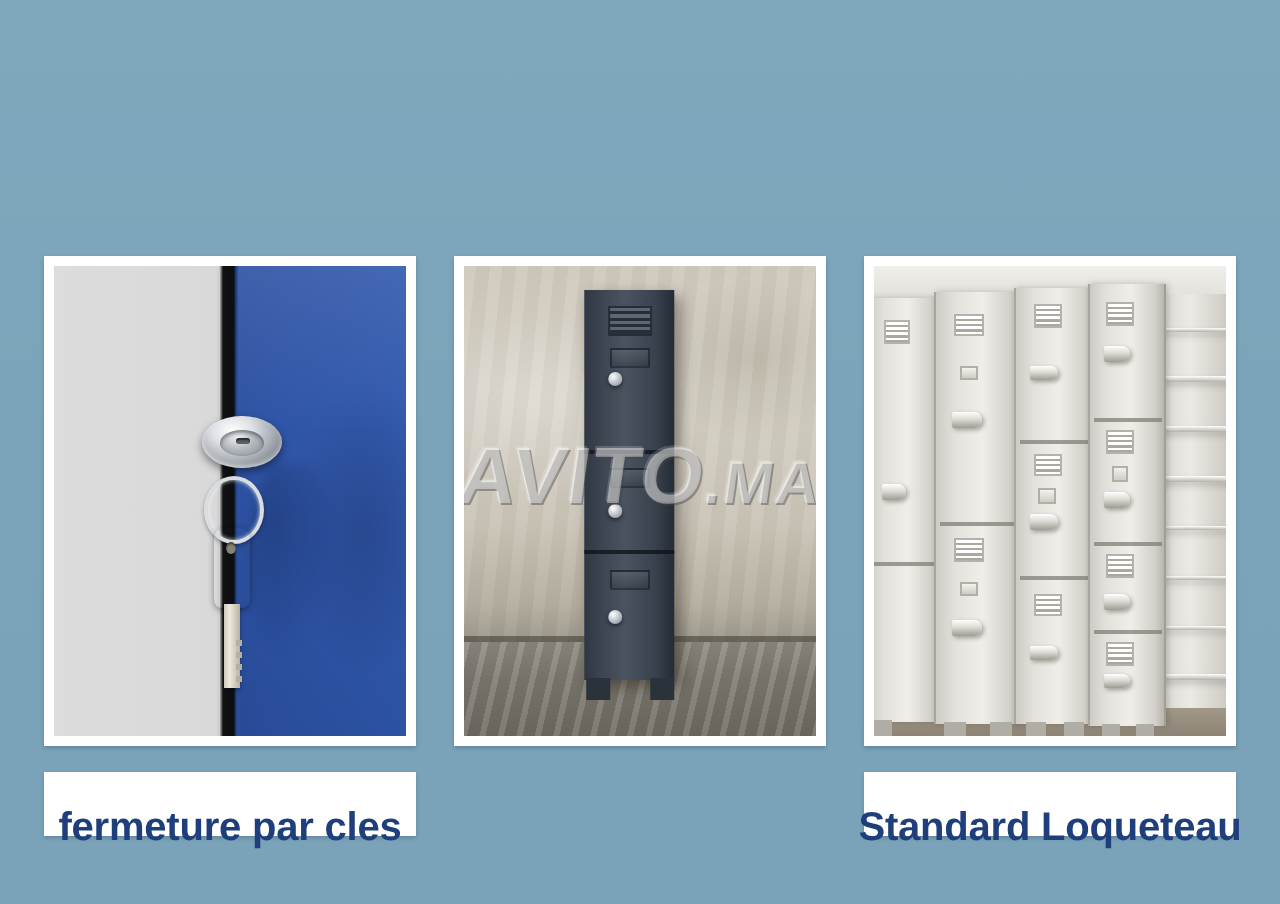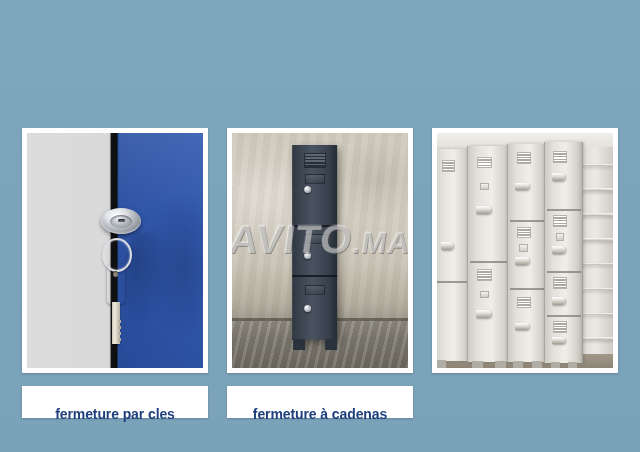--- a/index.html
+++ b/index.html
@@ -65,21 +65,21 @@
     position:relative;width:100%;height:100%;overflow:hidden;
   }
 
   .label-box{
     position:absolute;top:258px;left:0;width:186px;height:32px;
     background:#ffffff;
     display:flex;align-items:center;justify-content:center;
     box-shadow:0 1px 2px rgba(20,40,60,0.22);
   }
   .label-text{
-    font-size:14px;font-weight:bold;color:#1e3f7c;
+    font-size:20px;font-weight:bold;color:#1e3f7c;
     letter-spacing:-0.1px;white-space:nowrap;margin-top:24px;
   }
 
   
   .p1{background:linear-gradient(90deg,#dcdcdd 0%, #d9d9da 46%, #cfcfd0 47%, #111214 48%, #0d0e10 51%, #2a4fa0 52%, #2b51a4 60%, #2f57ad 100%);}
   .p1-door-shade{
     position:absolute;right:0;top:0;width:52%;height:100%;
     background:radial-gradient(ellipse 60% 45% at 78% 56%, rgba(18,36,80,0.28) 0%, rgba(18,36,80,0.0) 70%);
   }
   .p1-door-gloss{
@@ -305,23 +305,20 @@
             <div class="seam" style="top:67%"></div>
             <div class="plate" style="top:72%"></div>
             <div class="handle" style="top:82%"></div>
             <div class="foot" style="left:2%"></div>
             <div class="foot" style="right:2%"></div>
           </div>
           <div class="wm">
             <span>AVITO</span><span class="ma">.MA</span>
           </div>
         </div>
-      </div>
-      <div class="label-box">
-        <span class="label-text">fermeture à cadenas</span>
       </div>
     </div>
 
     <div class="card card-3">
       <div class="photo-frame">
         <div class="photo p3">
           <div class="p3-ceiling"></div>
           <div class="p3-floor"></div>
 
           <div class="shelf-unit">
@@ -379,16 +376,19 @@
             <div class="lv" style="top:61%"></div>
             <div class="hd" style="top:70%"></div>
             <div class="door-div" style="top:78%"></div>
             <div class="lv" style="top:81%"></div>
             <div class="hd" style="top:88%"></div>
             <div class="leg" style="left:14%"></div>
             <div class="leg" style="right:14%"></div>
           </div>
         </div>
       </div>
+      <div class="label-box">
+        <span class="label-text">Standard Loqueteau</span>
+      </div>
     </div>
 
   </div>
 </div>
 
 </body></html>

